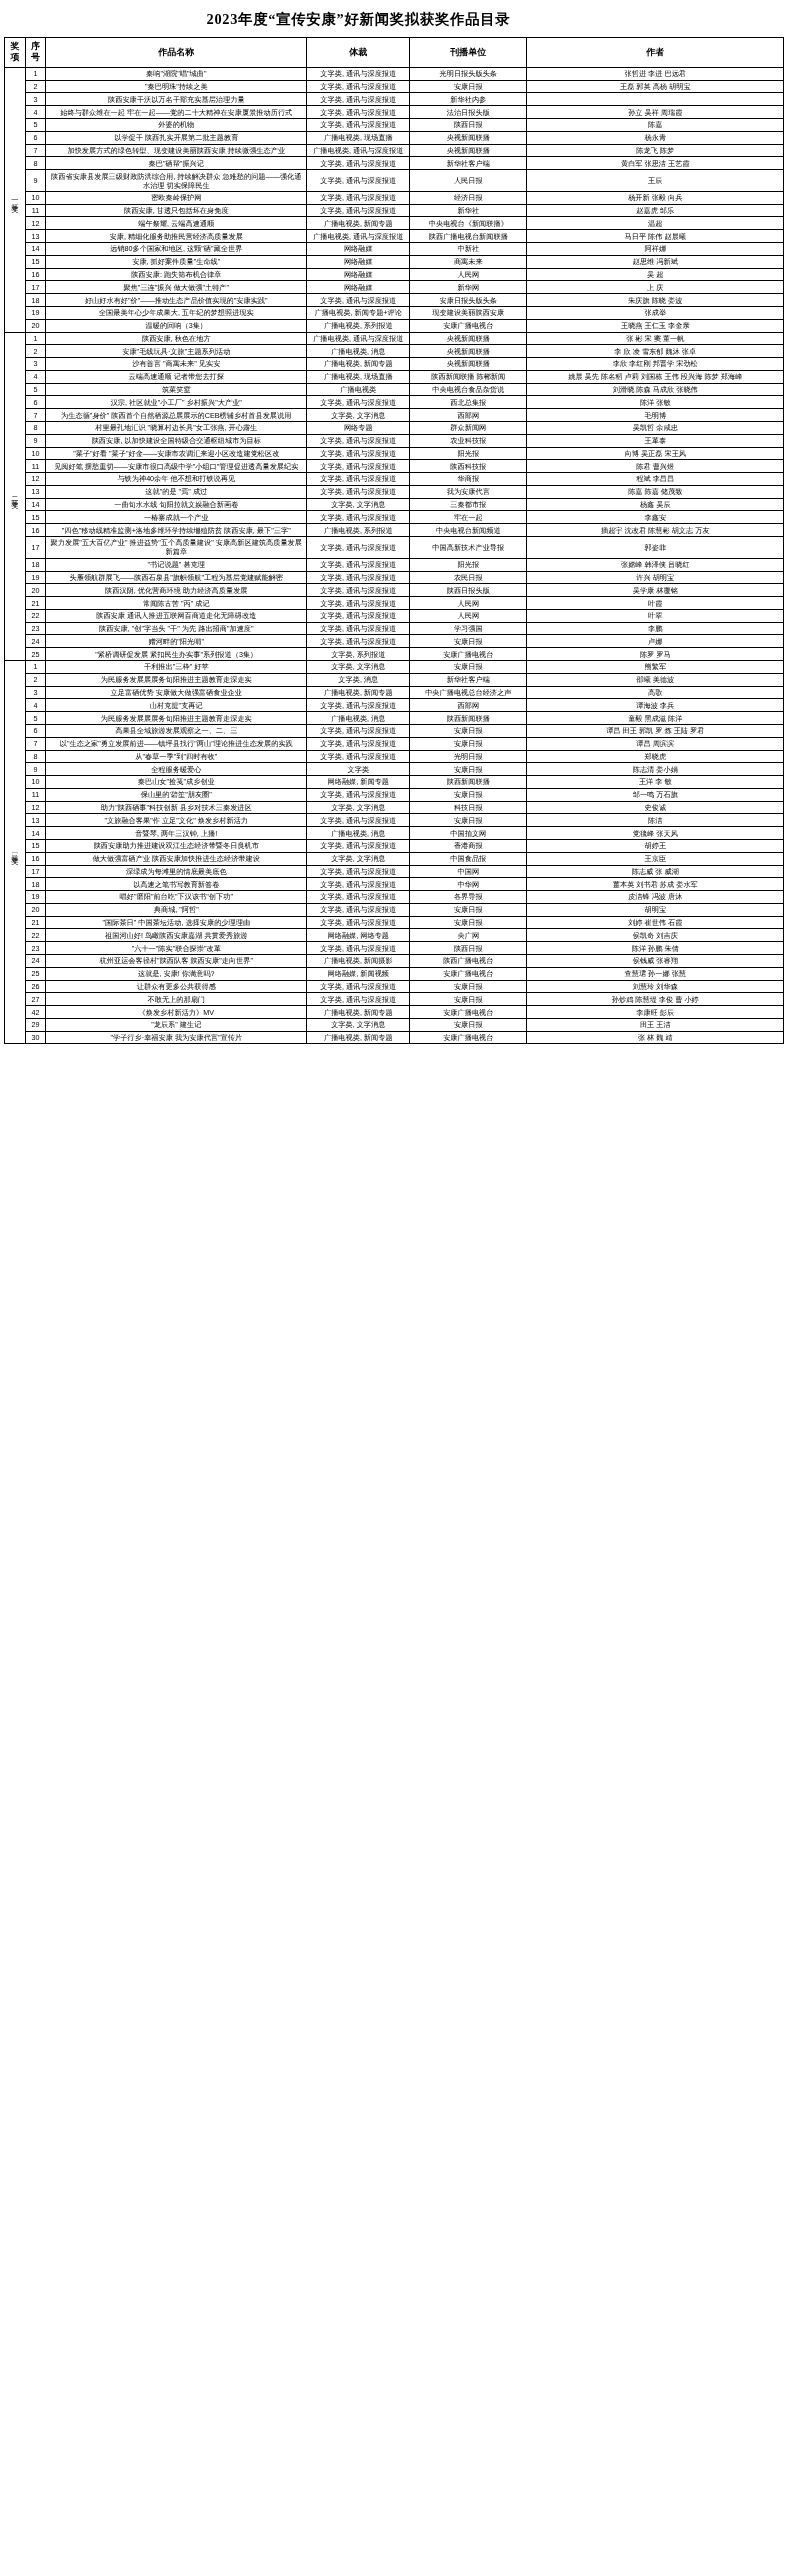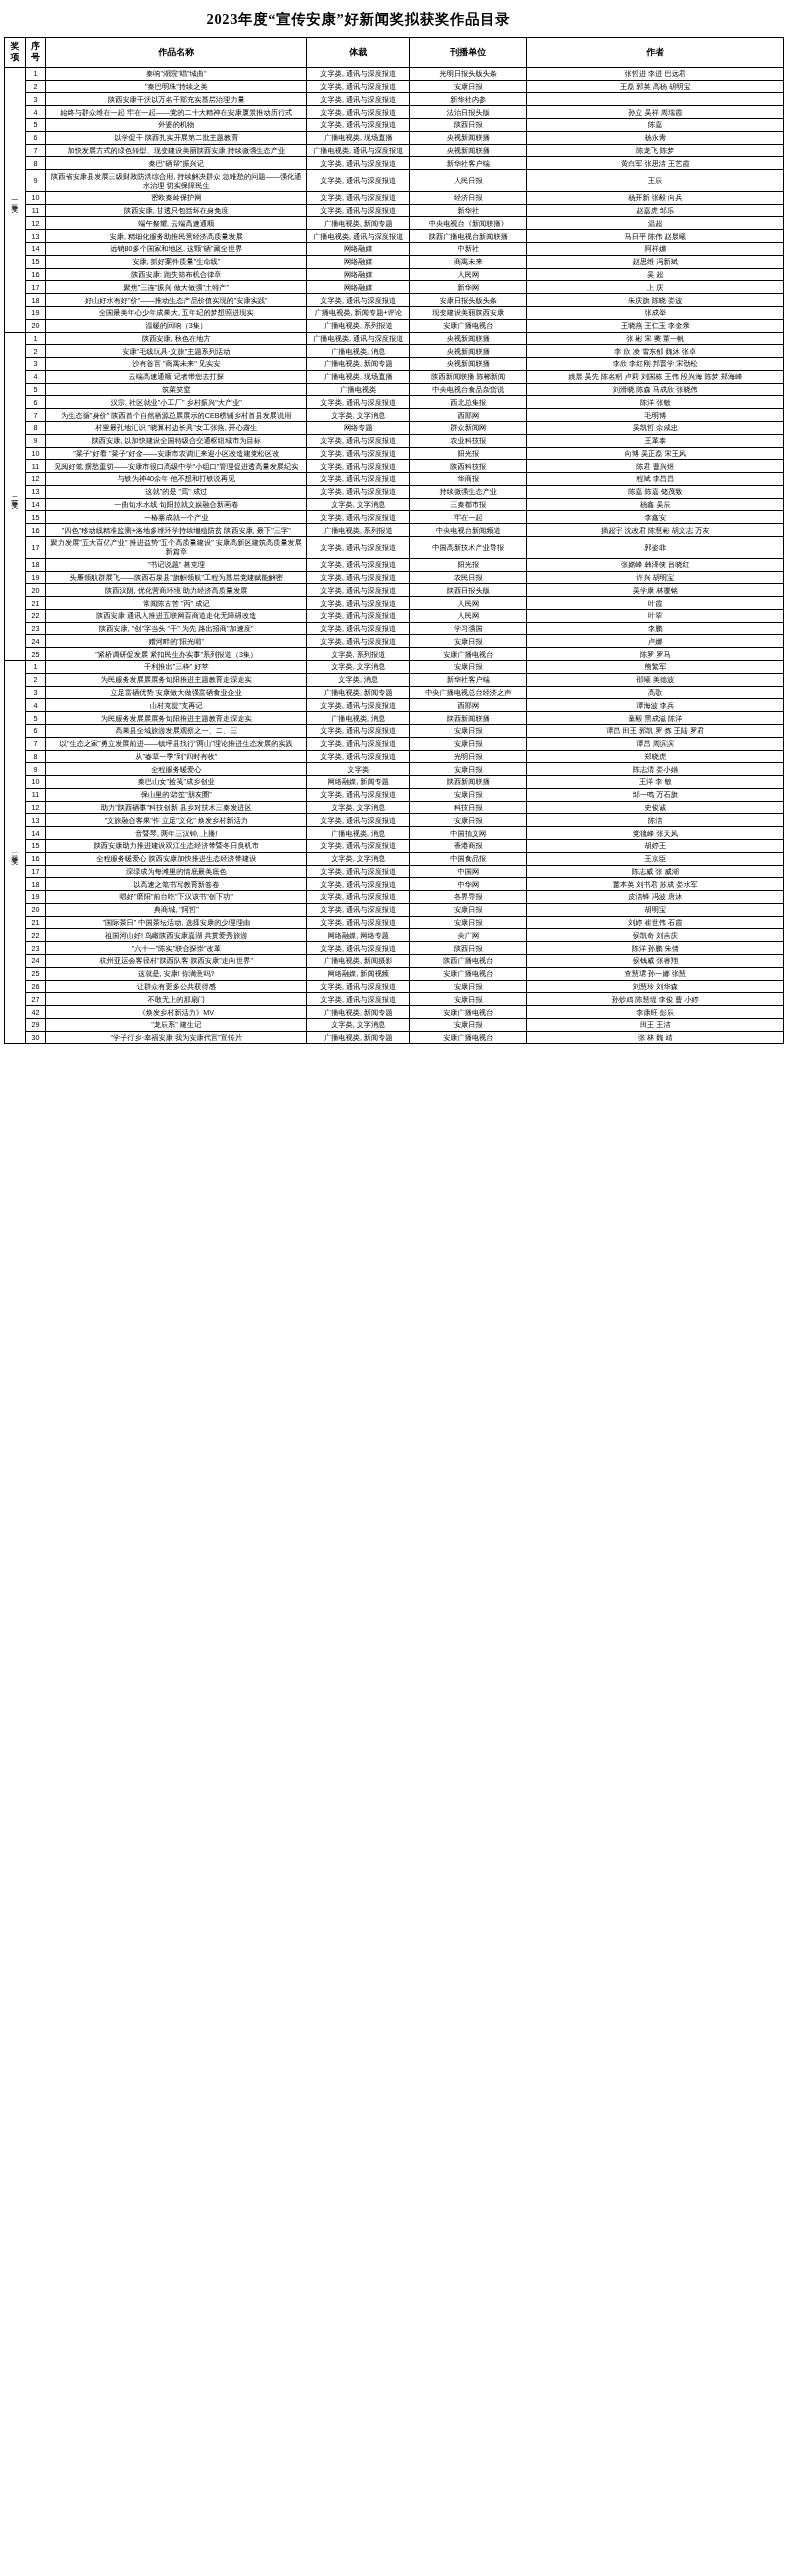--- a/index.html
+++ b/index.html
@@ -318,21 +318,21 @@
           <td class="no-cell">12</td>
           <td class="work-cell">与铁为神40余年 他不想和打铁说再见</td>
           <td class="genre-cell">文字类, 通讯与深度报道</td>
           <td class="unit-cell">华商报</td>
           <td class="author-cell">程斌 李昌昌</td>
         </tr>
         <tr>
           <td class="no-cell">13</td>
           <td class="work-cell">这就"的是 "焉" 成过</td>
           <td class="genre-cell">文字类, 通讯与深度报道</td>
-          <td class="unit-cell">持续微强生态产业</td>
+          <td class="unit-cell">我为安康代言</td>
           <td class="author-cell">陈嘉 陈嘉 储茂致</td>
         </tr>
         <tr>
           <td class="no-cell">14</td>
           <td class="work-cell">一曲旬水水线 旬阳拉就文娱融合新画卷</td>
           <td class="genre-cell">文字类, 文字消息</td>
           <td class="unit-cell">三秦都市报</td>
           <td class="author-cell">杨鑫 吴辰</td>
         </tr>
         <tr>
@@ -513,21 +513,21 @@
         </tr>
         <tr>
           <td class="no-cell">15</td>
           <td class="work-cell">陕西安康助力推进建设双江生态经济带暨冬日良机市</td>
           <td class="genre-cell">文字类, 通讯与深度报道</td>
           <td class="unit-cell">香港商报</td>
           <td class="author-cell">胡婷王</td>
         </tr>
         <tr>
           <td class="no-cell">16</td>
-          <td class="work-cell">全程服务暖爱心 陕西安康加快推进生态经济带建设</td>
+          <td class="work-cell">做大做强富硒产业 陕西安康加快推进生态经济带建设</td>
           <td class="genre-cell">文字类, 文字消息</td>
           <td class="unit-cell">中国食品报</td>
           <td class="author-cell">王京臣</td>
         </tr>
         <tr>
           <td class="no-cell">17</td>
           <td class="work-cell">深绿成为每滩里的情底最美底色</td>
           <td class="genre-cell">文字类, 通讯与深度报道</td>
           <td class="unit-cell">中国网</td>
           <td class="author-cell">陈志威 张 威湖</td>

